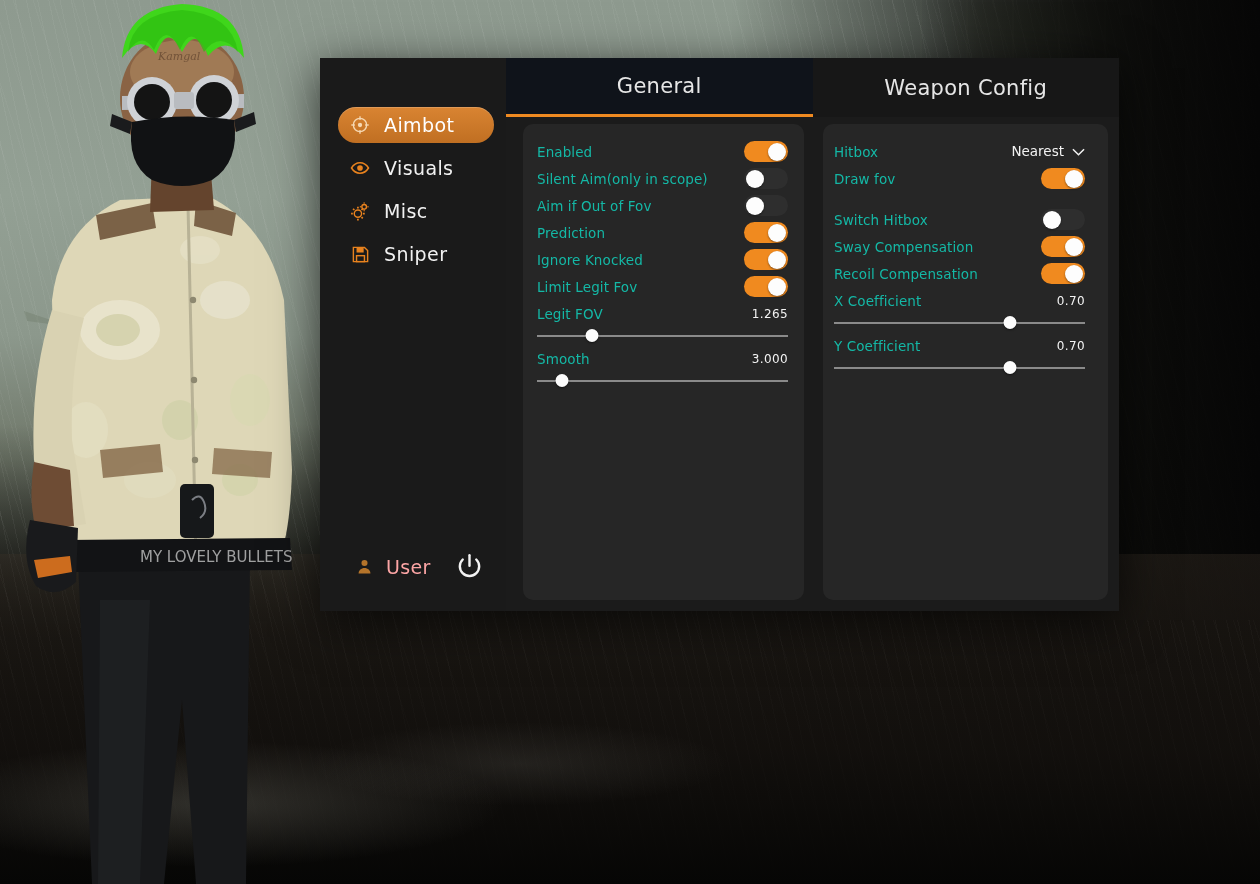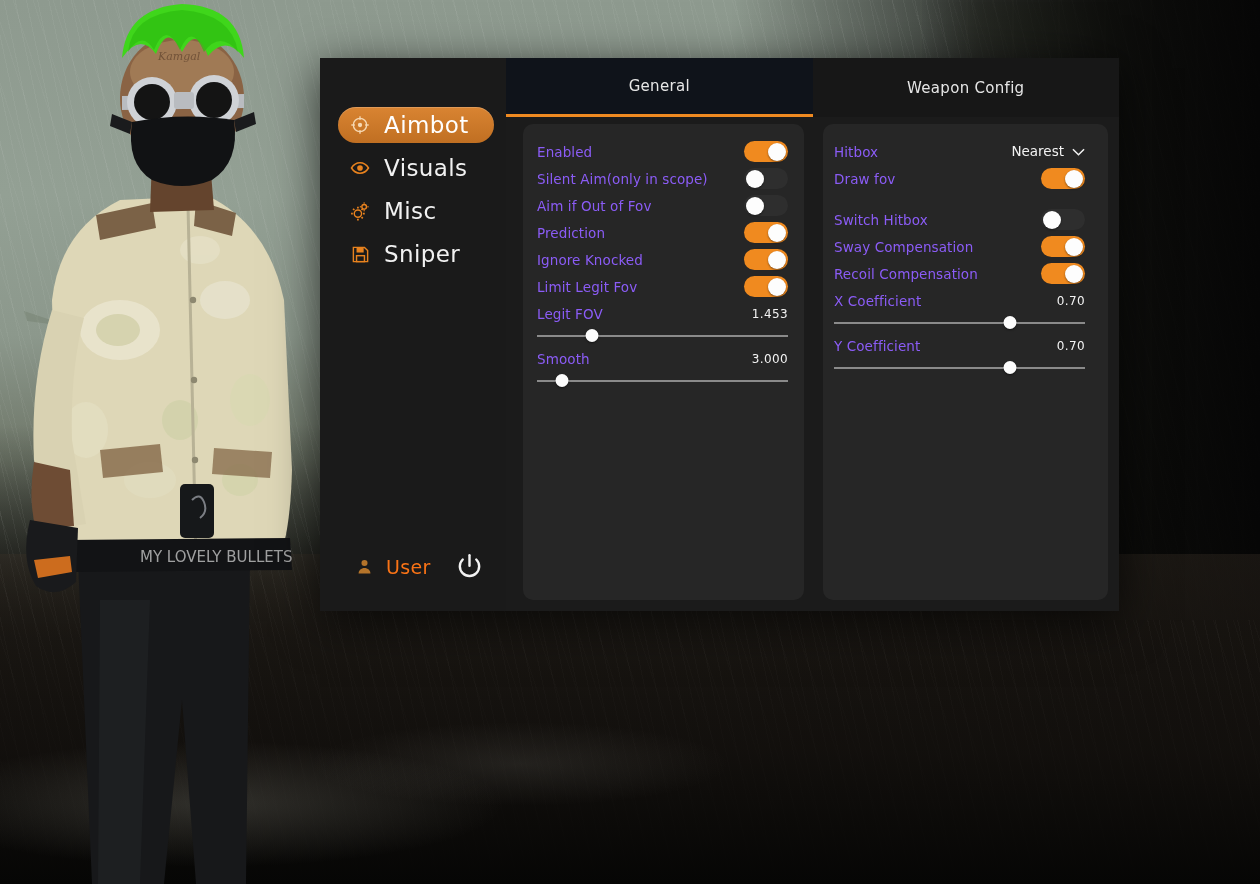--- a/index.html
+++ b/index.html
@@ -109,58 +109,58 @@
   .nav-item.active {
     background: linear-gradient(to bottom, #d98432, #c06f22);
     box-shadow: inset 0 1px 0 rgba(255,255,255,.18);
   }
   .nav-icon {
     width: 20px; height: 20px;
     display: flex; align-items: center; justify-content: center;
     flex: none;
   }
   .nav-label {
-    font-size: 23px;
+    font-size: 19px;
     color: #f1f1f1;
     letter-spacing: .4px;
     font-family: "DejaVu Sans", sans-serif;
     font-weight: 400;
     white-space: nowrap;
   }
   .nav-item.active .nav-label { color:#ffffff; }
 
   
   #sidebar-footer {
     margin-top: auto;
     display: flex;
     align-items: center;
     gap: 12px;
     padding: 0 0 30px 34px;
   }
   #user-name {
     font-size: 19px;
-    color: #f97316;
+    color: #fca5a5;
     font-family: "DejaVu Sans", sans-serif;
     letter-spacing: .3px;
   }
   #power-btn { margin-left: 12px; cursor:pointer; display:flex; }
 
   
   #right { flex: 1; display: flex; flex-direction: column; min-width:0; }
 
   #tabbar {
     height: 59px;
     display: flex;
     flex: none;
     background: #141414;
   }
   .tab {
     flex: 1;
     display: flex; align-items: center; justify-content: center;
-    font-size: 15px;
+    font-size: 21px;
     color: #e6e6e6;
     font-family: "DejaVu Sans", sans-serif;
     letter-spacing: .3px;
     cursor: pointer;
     position: relative;
     background: #171717;
   }
   .tab.active {
     background: #0f131a;
     border-bottom: 3px solid #ef8a21;
@@ -185,21 +185,21 @@
 
   
   .row {
     display: flex;
     align-items: center;
     justify-content: space-between;
     height: 27px;
   }
   .row-label {
     font-size: 13.5px;
-    color: #8b5cf6;
+    color: #14b8a6;
     font-family: "DejaVu Sans", sans-serif;
     letter-spacing: .1px;
     white-space: nowrap;
   }
   .row-value {
     font-size: 12px;
     color: #f2f2f2;
     font-family: "DejaVu Sans", sans-serif;
     letter-spacing: .4px;
   }
@@ -469,21 +469,21 @@
             </div>
           </div>
           <div class="row">
             <span class="row-label">Limit Legit Fov</span>
             <div class="toggle on">
               <div class="knob"></div>
             </div>
           </div>
           <div class="row">
             <span class="row-label">Legit FOV</span>
-            <span class="row-value">1.453</span>
+            <span class="row-value">1.265</span>
           </div>
           <div class="slider-wrap">
             <div class="slider-track"></div>
             <div class="slider-knob" style="left: 22%;"></div>
           </div>
           <div class="row">
             <span class="row-label">Smooth</span>
             <span class="row-value">3.000</span>
           </div>
           <div class="slider-wrap">

